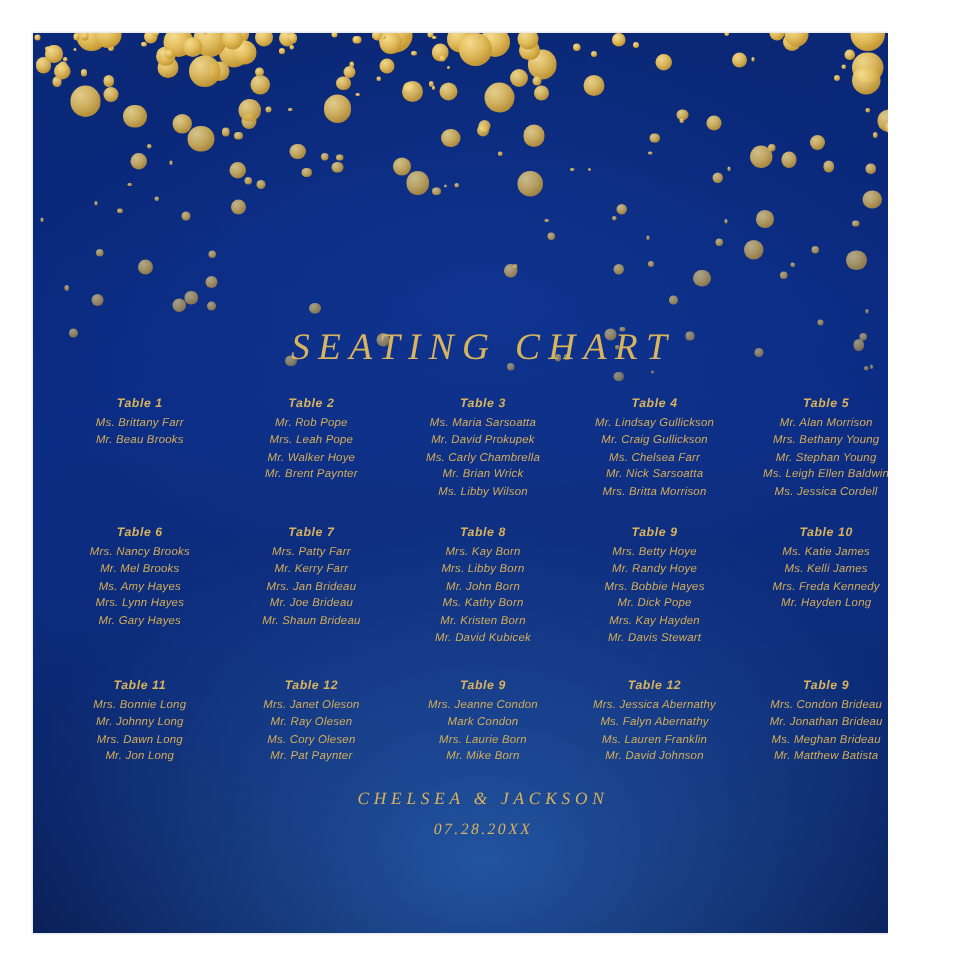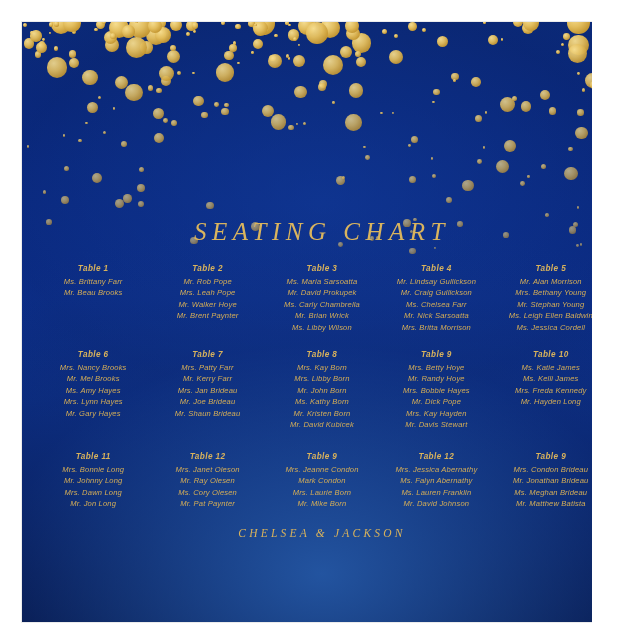--- a/index.html
+++ b/index.html
@@ -445,14 +445,15 @@
             <div class="table-name">Table 9</div>
             <div class="guest">Mrs. Condon Brideau</div>
             <div class="guest">Mr. Jonathan Brideau</div>
             <div class="guest">Ms. Meghan Brideau</div>
             <div class="guest">Mr. Matthew Batista</div>
           </div>
         </div>
       </div>
 
     <div class="couple">CHELSEA &amp; JACKSON</div>
+    <div class="date">07.28.20XX</div>
   </div>
 </div>
 
 </body></html>

